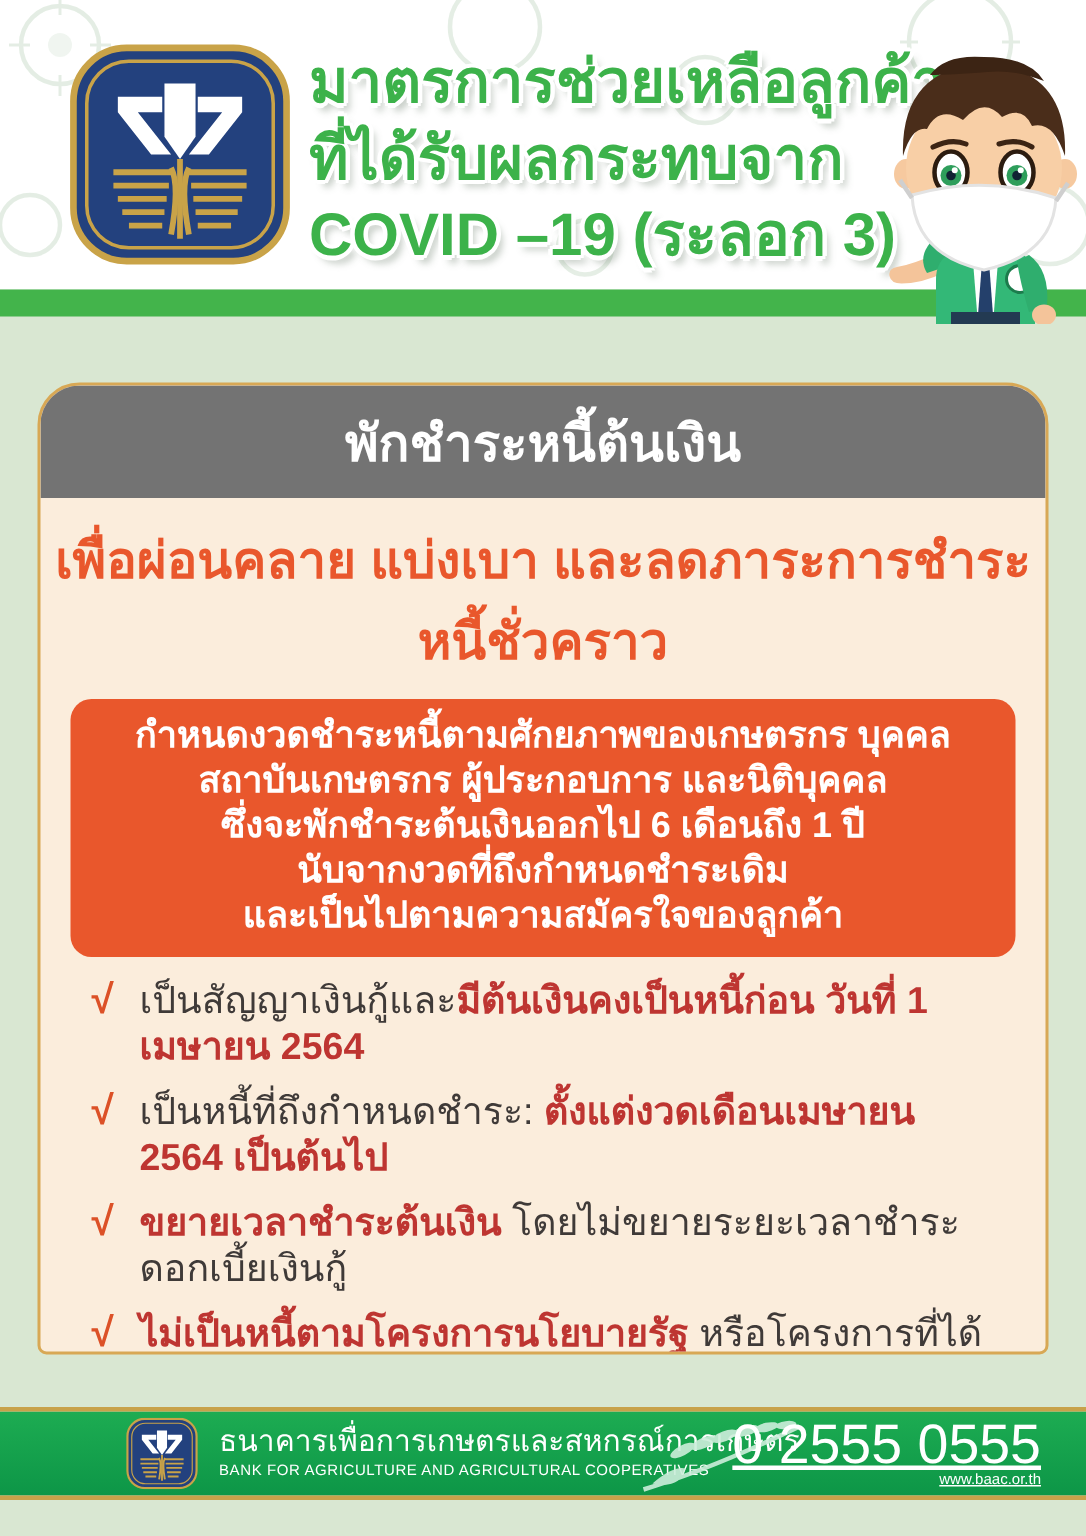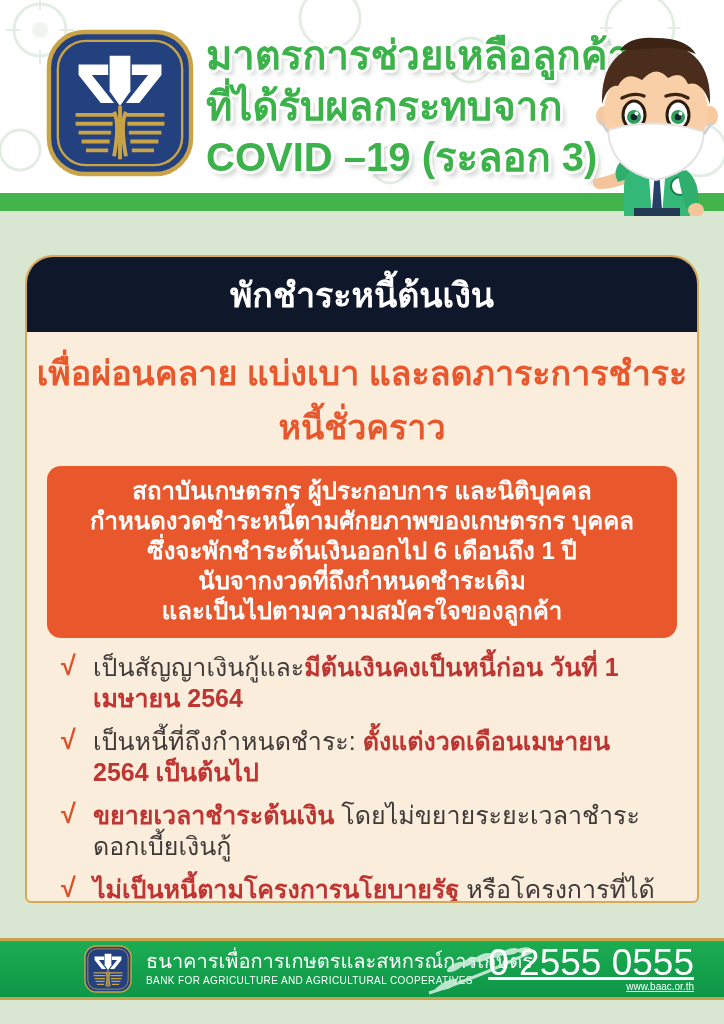--- a/index.html
+++ b/index.html
@@ -15,21 +15,21 @@
   .title-block { position:absolute; top:30px; left:206px; width:400px; }
   .title-line { font-size:40px; font-weight:bold; color:#3cb24a; line-height:51px; white-space:nowrap; letter-spacing:0;
     text-shadow:-2px -2px 0 #fff, 2px -2px 0 #fff, -2px 2px 0 #fff, 2px 2px 0 #fff,
                  0 -3px 0 #fff, 0 3px 0 #fff, -3px 0 0 #fff, 3px 0 0 #fff,
                  4px 5px 5px rgba(90,110,90,.35); }
   .mascot { position:absolute; top:20px; right:0; width:134px; height:196px; z-index:5; }
 
   
   .card { position:absolute; top:255px; left:25px; width:674px; height:648px;
           background:#fbeddc; border:2px solid #d8a855; border-radius:28px 28px 6px 6px; overflow:hidden; }
-  .card-header { height:75px; background:#0f172a; display:flex; align-items:center; justify-content:center; }
+  .card-header { height:75px; background:#737373; display:flex; align-items:center; justify-content:center; }
   .card-header-title { color:#ffffff; font-size:34px; font-weight:bold; }
   .card-subtitle { margin-top:14px; text-align:center; color:#e9572c; font-size:34px; font-weight:bold; }
   .highlight-box { margin:12px 20px 0 20px; background:#e9572c; border-radius:14px; padding:10px 8px 12px 8px; text-align:center; }
   .highlight-line { color:#ffffff; font-size:24px; font-weight:bold; line-height:30px; }
 
   .checklist { margin:14px 34px 0 34px; }
   .check-item { display:flex; align-items:flex-start; margin-bottom:12px; }
   .check-mark { color:#dc5127; font-size:27px; font-weight:bold; line-height:28px; width:32px; flex:0 0 32px; }
   .check-text { font-size:25px; line-height:31px; color:#3f3a38; }
   .check-red { color:#be3531; font-weight:bold; }
@@ -145,22 +145,22 @@
   </svg>
 
   <div class="card">
     <div class="card-header">
       <span class="card-header-title">พักชำระหนี้ต้นเงิน</span>
     </div>
 
     <div class="card-subtitle">เพื่อผ่อนคลาย แบ่งเบา และลดภาระการชำระหนี้ชั่วคราว</div>
 
     <div class="highlight-box">
+      <div class="highlight-line">กำหนดงวดชำระหนี้ตามศักยภาพของเกษตรกร บุคคล</div>
       <div class="highlight-line">สถาบันเกษตรกร ผู้ประกอบการ และนิติบุคคล</div>
-      <div class="highlight-line">กำหนดงวดชำระหนี้ตามศักยภาพของเกษตรกร บุคคล</div>
       <div class="highlight-line">ซึ่งจะพักชำระต้นเงินออกไป 6 เดือนถึง 1 ปี</div>
       <div class="highlight-line">นับจากงวดที่ถึงกำหนดชำระเดิม</div>
       <div class="highlight-line">และเป็นไปตามความสมัครใจของลูกค้า</div>
     </div>
 
     <div class="checklist">
       <div class="check-item">
         <span class="check-mark">√</span>
         <span class="check-text"><span>เป็นสัญญาเงินกู้และ</span><span class="check-red">มีต้นเงินคงเป็นหนี้ก่อน วันที่ 1 เมษายน 2564</span><span></span></span>
       </div>

